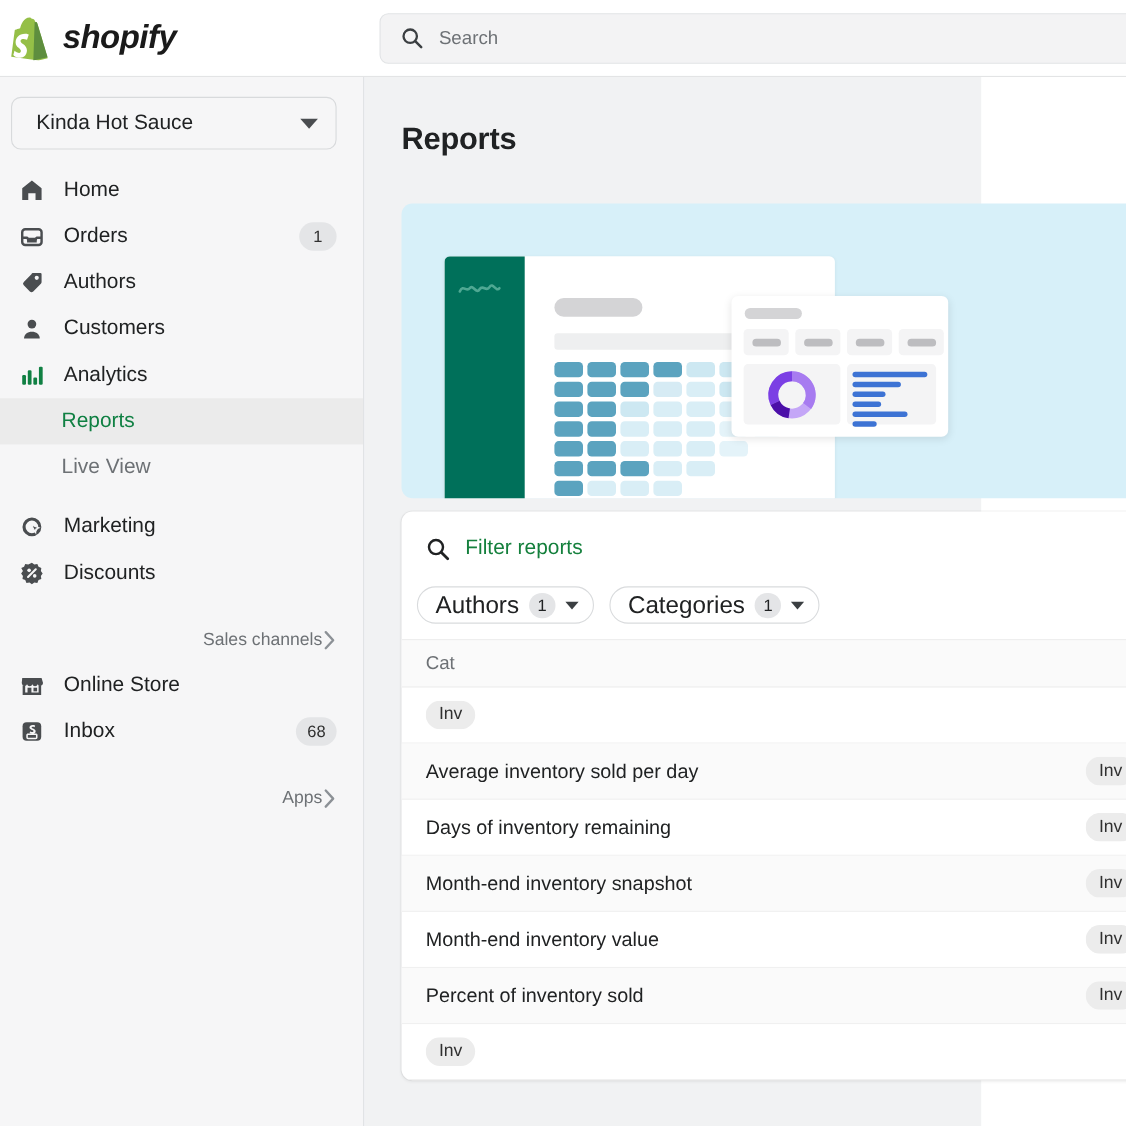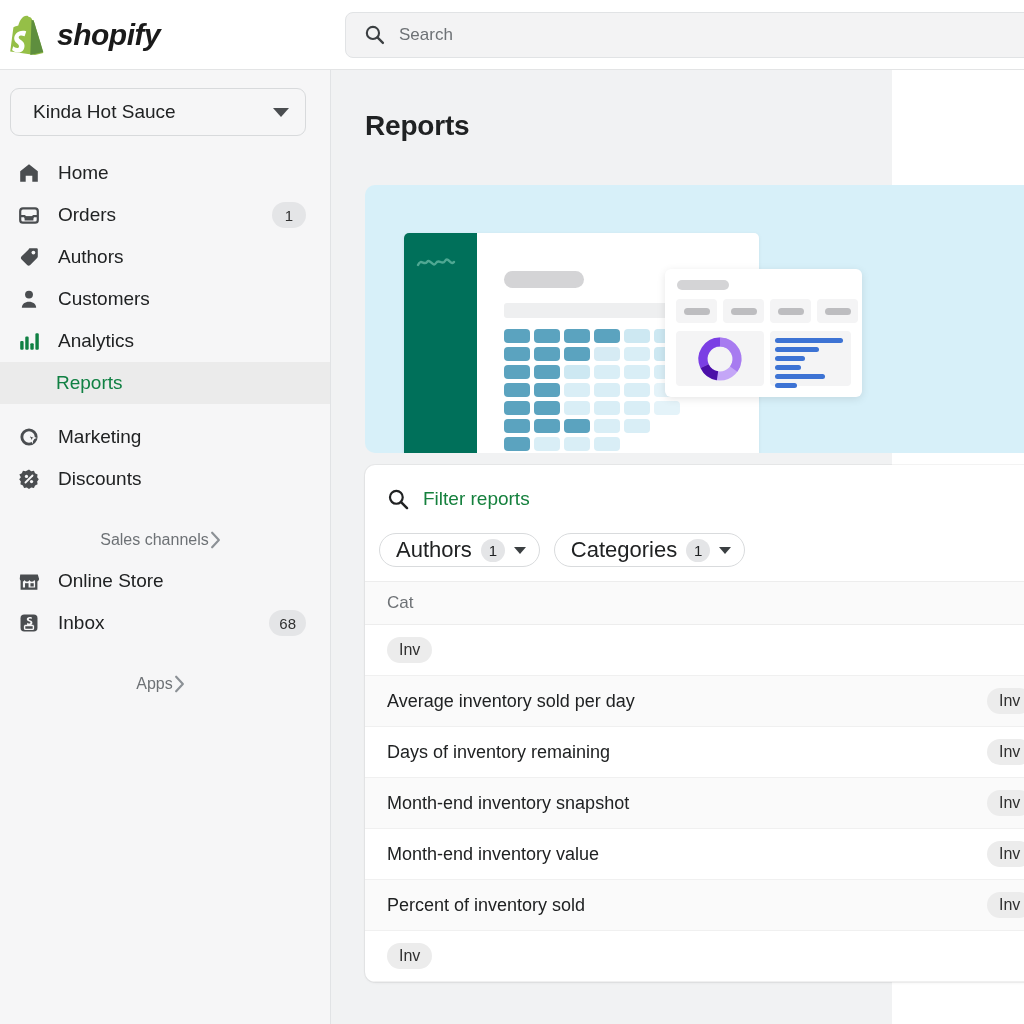--- a/index.html
+++ b/index.html
@@ -53,21 +53,21 @@
   .nav-item.active { background:#ebebeb; }
   .nav-item.active .label { color:#108043; font-weight:400; }
   .nav-item.muted .label { color:#6d7175; }
   .badge {
     min-width:34px; height:26px; border-radius:13px; background:#e4e5e7;
     display:flex; align-items:center; justify-content:center;
     font-size:15px; color:#303030; padding:0 10px;
   }
   .ico { width:26px; height:26px; flex:none; display:flex; align-items:center; justify-content:center; }
   .section-head {
-    display:flex; align-items:center; justify-content:center;
+    display:flex; align-items:center; justify-content:flex-end;
     padding:0 24px 0 16px; height:40px; margin-top:20px;
   }
   .section-head .label { font-size:16px; color:#6d7175; }
   .chev-right { color:#8c9196; font-size:19px; line-height:1; }
 
   
   .main { position:absolute; top:70px; left:331px; width:693px; height:954px; overflow:hidden; }
   .page-title { font-size:28px; font-weight:700; color:#202223; padding:40px 0 0 34px; letter-spacing:-0.2px; }
 
   
@@ -233,20 +233,23 @@
             <rect x="15.8" y="3" width="3.1" height="15" rx="1" fill="#108043"></rect>
           </svg>
         </span>
         <span class="label">Analytics</span>
       </div>
 
       <div class="nav-item sub active">
         <span class="label">Reports</span>
       </div>
 
+      <div class="nav-item sub muted">
+        <span class="label">Live View</span>
+      </div>
 
       <div style="height:12px"></div>
 
       <div class="nav-item">
         <span class="ico">
           <svg width="22" height="22" viewBox="0 0 20 20">
             <path d="M10 2.2a7.8 7.8 0 100 15.6 7.8 7.8 0 000-15.6zm0 2.6a5.2 5.2 0 110 10.4 5.2 5.2 0 010-10.4z" fill="#4a4d50"></path>
             <path d="M9.6 8.4l6.2 2.4-2.6 1-.1 2.8z" fill="#4a4d50" stroke="#f6f6f7" stroke-width="1"></path>
           </svg>
         </span>

